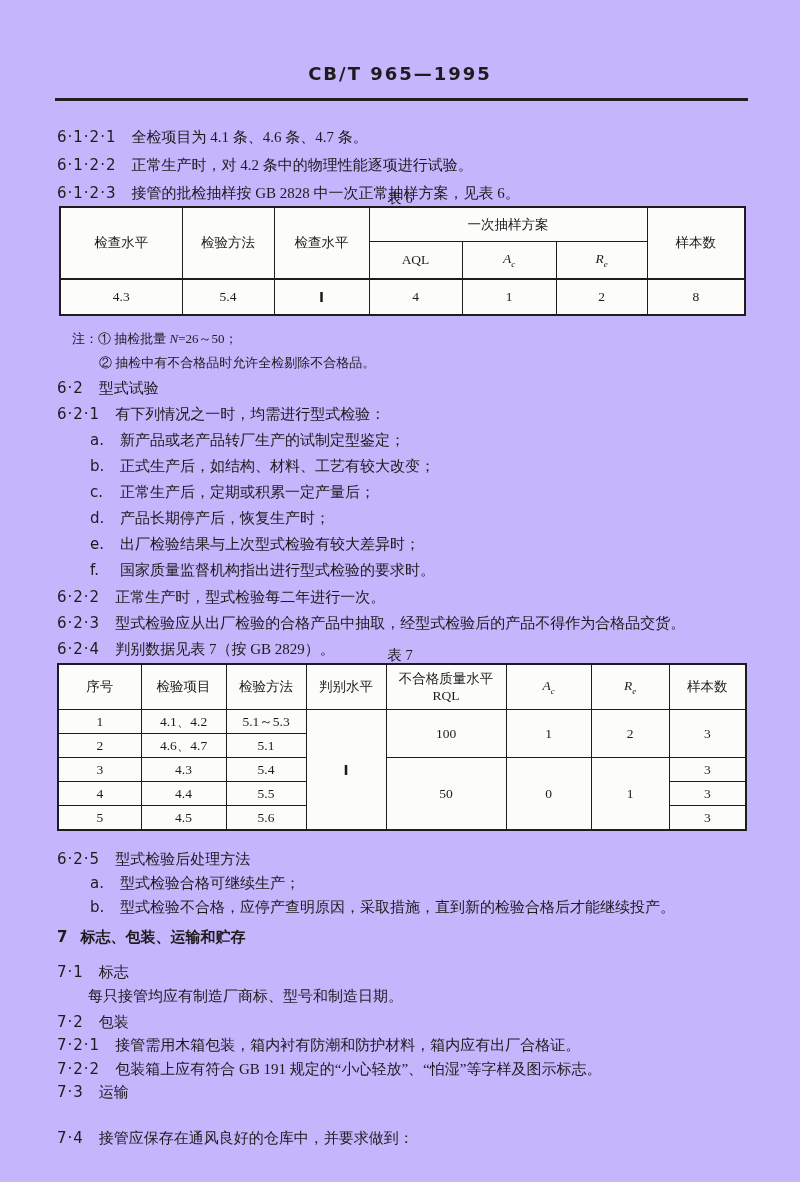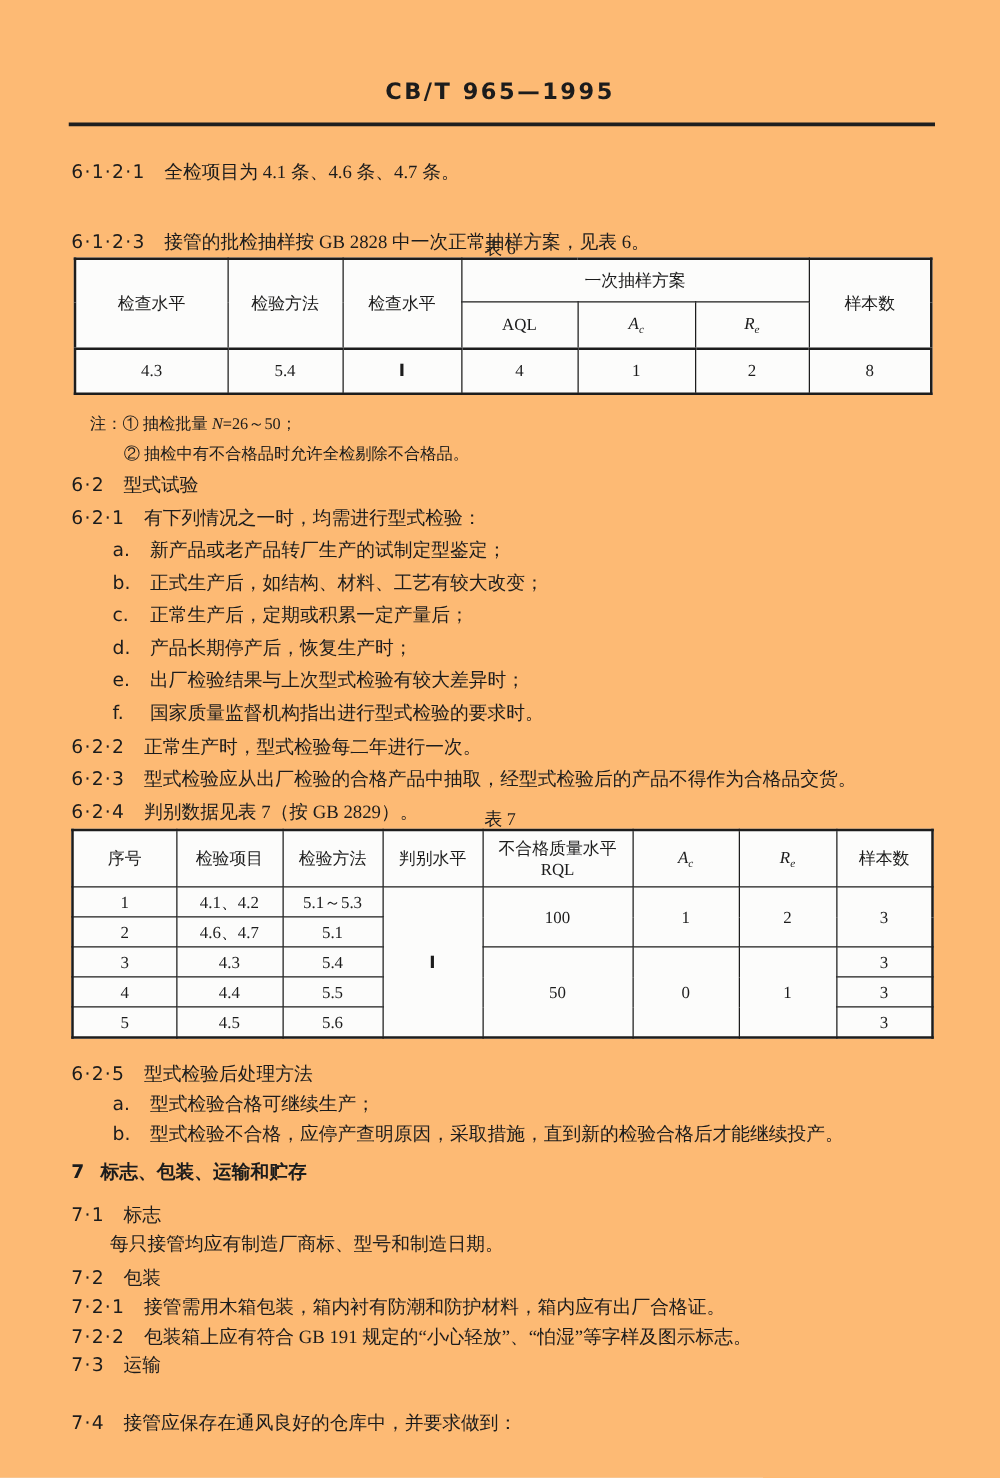--- a/index.html
+++ b/index.html
@@ -1,21 +1,21 @@
 <!DOCTYPE html>
 <html><head>
 <meta charset="utf-8">
 <style>
   html,body{margin:0;padding:0;}
   body{background:#e9e9e7;}
   .page{
     position:relative;
     width:800px;height:1182px;
     margin:0 auto;
-    background:#fdba74;
+    background:#c4b5fd;
     color:#1c1c1c;
     font-family:"Liberation Serif","DejaVu Serif",serif;
     overflow:hidden;
   }
   .abs{position:absolute;}
   .title{
     top:63px;left:0;width:800px;
     text-align:center;
     font-family:"DejaVu Sans","Liberation Sans",sans-serif;
     font-weight:bold;font-size:18px;letter-spacing:2px;
@@ -64,20 +64,21 @@
 </style>
 </head>
 <body>
 
 <div class="page">
 
   <div class="abs title">CB/T 965—1995</div>
   <div class="abs rule"></div>
 
   <p class="abs line" style="top:113px"><span class="cnum">6·1·2·1</span><span>全检项目为 4.1 条、4.6 条、4.7 条。</span></p>
+  <p class="abs line" style="top:141px"><span class="cnum">6·1·2·2</span><span>正常生产时，对 4.2 条中的物理性能逐项进行试验。</span></p>
   <p class="abs line" style="top:169px"><span class="cnum">6·1·2·3</span><span>接管的批检抽样按 GB 2828 中一次正常抽样方案，见表 6。</span></p>
 
   <div class="abs caption" style="top:189px">表 6</div>
 
   <table class="abs t6" style="top:206px;left:59px;width:685px">
     <colgroup>
       <col style="width:122px">
         <col style="width:92px">
         <col style="width:95px">
       <col style="width:93px">

